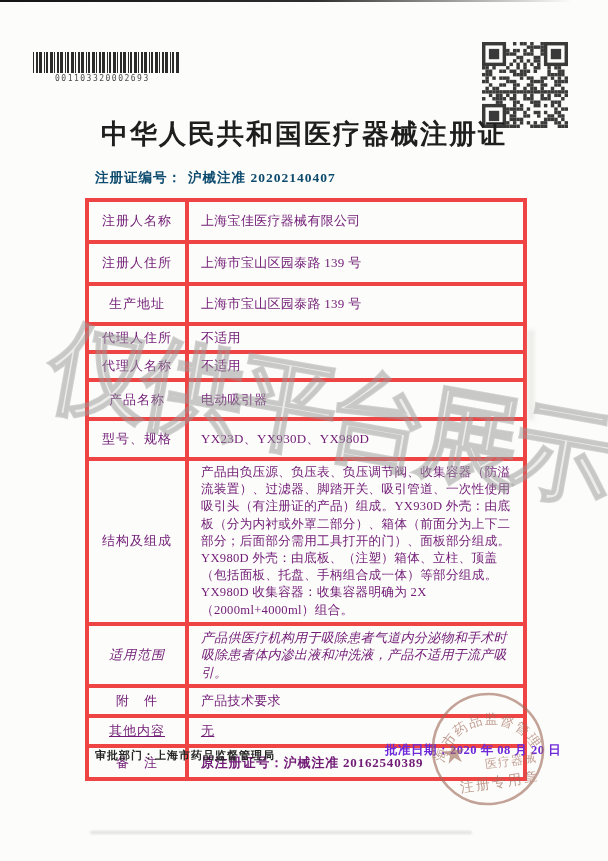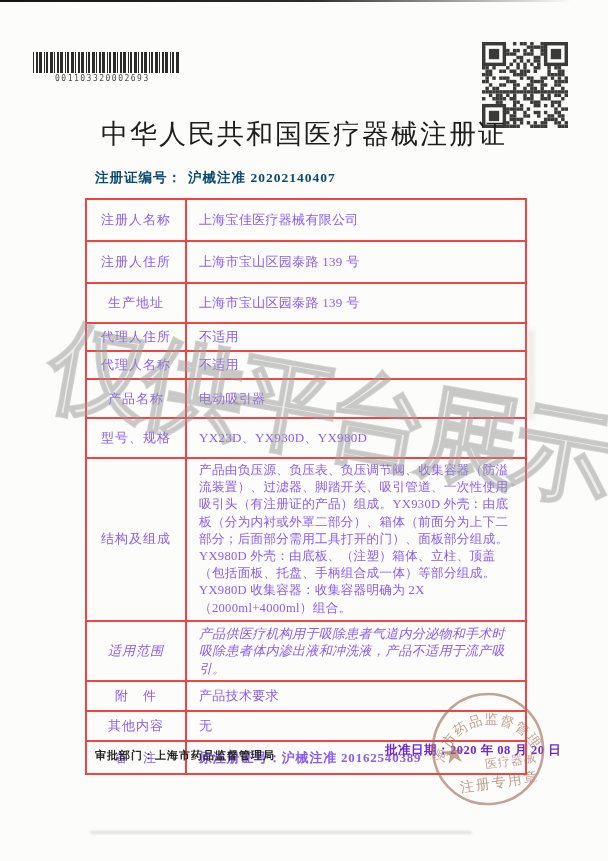--- a/index.html
+++ b/index.html
@@ -24,54 +24,54 @@
   .barcode-num {
     margin-top:1px; padding-left:22px;
     font-family:"DejaVu Sans Mono","Liberation Mono",monospace;
     font-size:8px; letter-spacing:1.5px; color:#4c4c4c;
   }
   
   .qrcode { position:absolute; left:482px; top:42px; width:86px; height:86px; }
   
   .title {
     position:absolute; top:116px; left:0; width:100%;
-    text-align:center; font-size:27px; font-weight:normal;
+    text-align:center; font-size:27px; font-weight:bold;
     letter-spacing:2px; color:#1e1e1e;
   }
   
   .cert-no {
     position:absolute; left:95px; top:169px;
     font-size:13.5px; font-weight:bold; letter-spacing:1px; color:#0c4a6e;
   }
   .cert-no .val { margin-left:6px; }
   
   .cert-table {
     position:absolute; left:85px; top:198px; width:442px;
     border-collapse:collapse; table-layout:fixed;
   }
   .cert-table td {
-    border:2px solid #ef4444;
-    font-size:13px; color:#8b5cf6;
+    border:4px solid #ef4444;
+    font-size:13px; color:#701a75;
     vertical-align:middle;
   }
   .label-cell { width:100px; text-align:center; letter-spacing:1px; padding:2px; }
   .value-cell { padding:3px 10px 3px 12px; line-height:18px; letter-spacing:0.3px; }
   tr:nth-child(1) td  { height:42px; }
   tr:nth-child(2) td  { height:42px; }
   tr:nth-child(3) td  { height:40px; }
   tr:nth-child(4) td  { height:28px; }
   tr:nth-child(5) td  { height:28px; }
   tr:nth-child(6) td  { height:39px; }
   tr:nth-child(7) td  { height:40px; }
   tr:nth-child(8) td  { height:139px; }
   tr:nth-child(8) .value-cell { font-size:12.6px; line-height:17.2px; }
   tr:nth-child(9) td  { height:45px;font-style:italic; }
   tr:nth-child(9) .value-cell { line-height:17.5px; }
   tr:nth-child(10) td { height:30px; }
-  tr:nth-child(11) td { height:30px; }
+  tr:nth-child(11) td { height:30px;text-decoration:underline; }
   tr:nth-child(12) td { height:33px; }
   tr:nth-child(12) .value-cell { font-weight:bold; letter-spacing:0.8px; }
   
   .footer-dept {
     position:absolute; left:95px; top:748px;
     font-size:11px; font-weight:600; letter-spacing:1px; color:#242424;
   }
   .footer-dates {
     position:absolute; left:385px; top:742px;
     font-size:12.5px; font-weight:700; letter-spacing:0.5px; color:#6d28d9;

